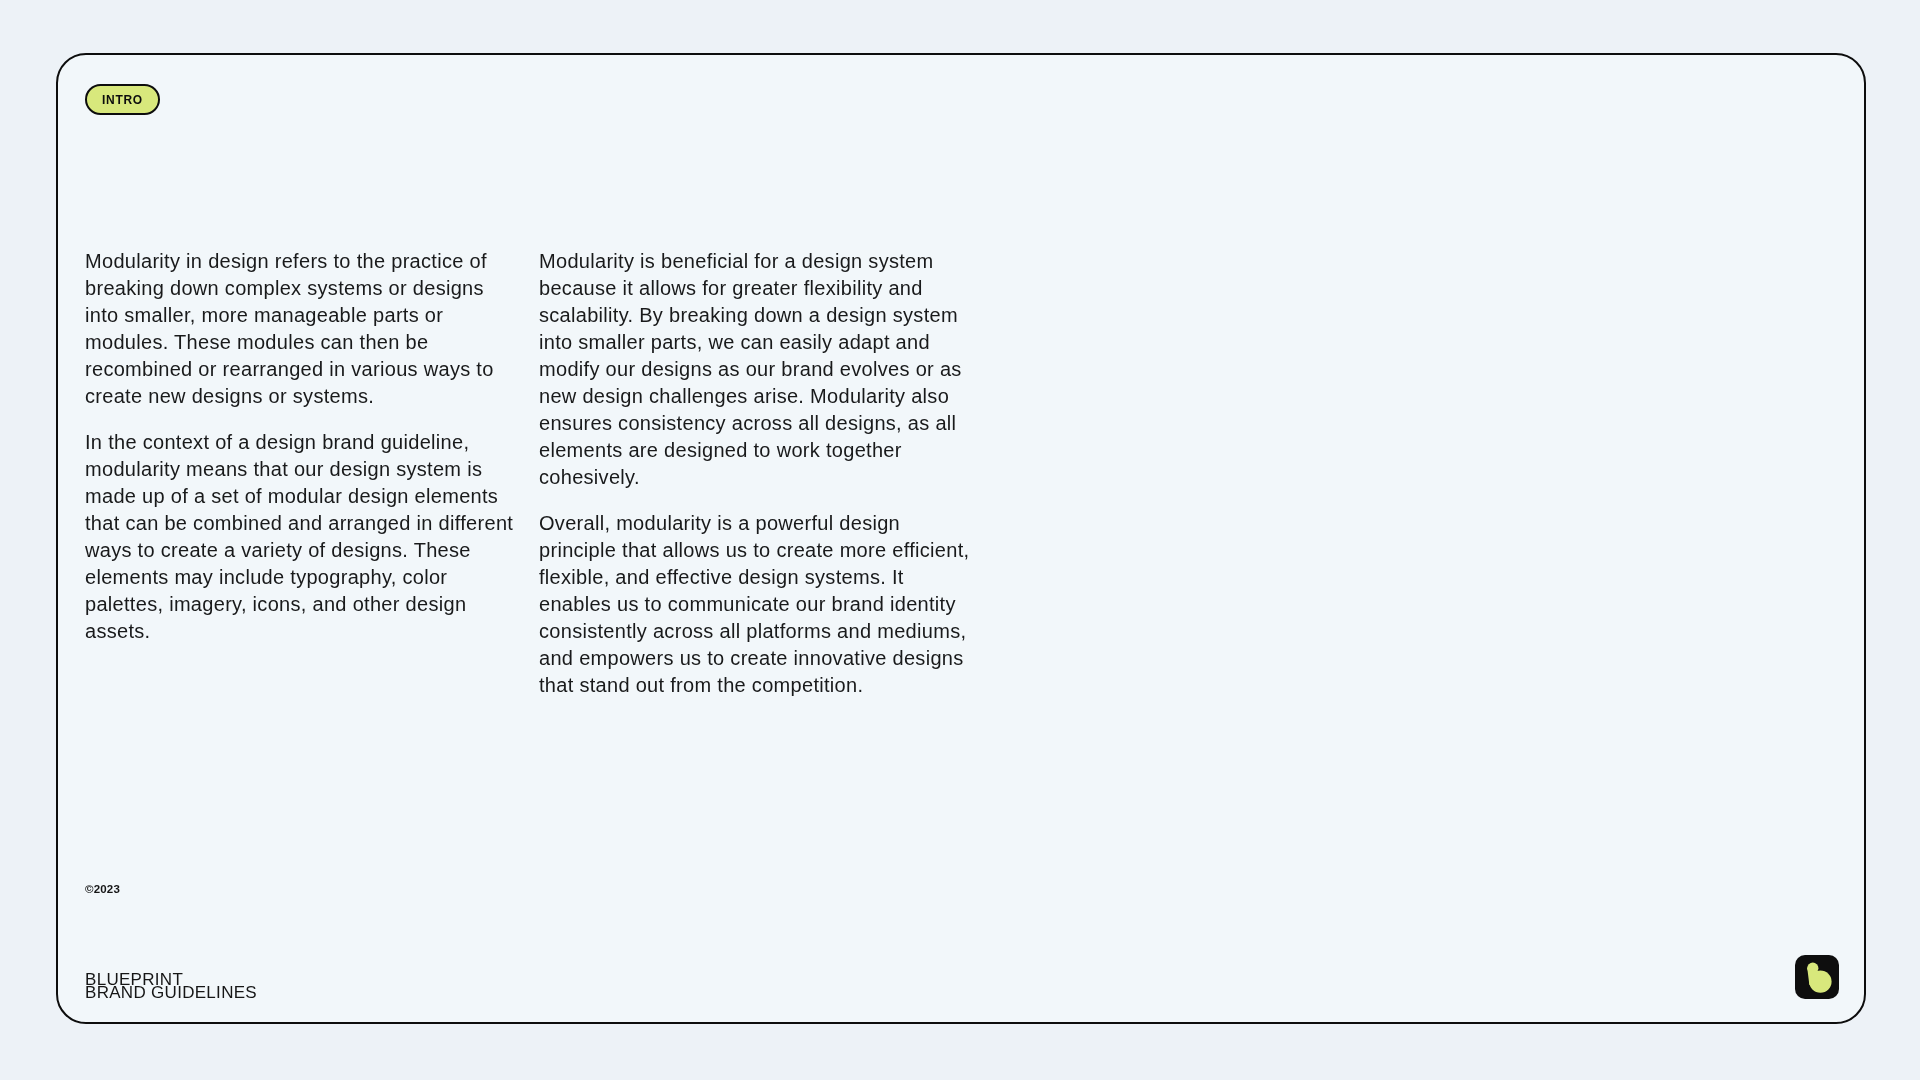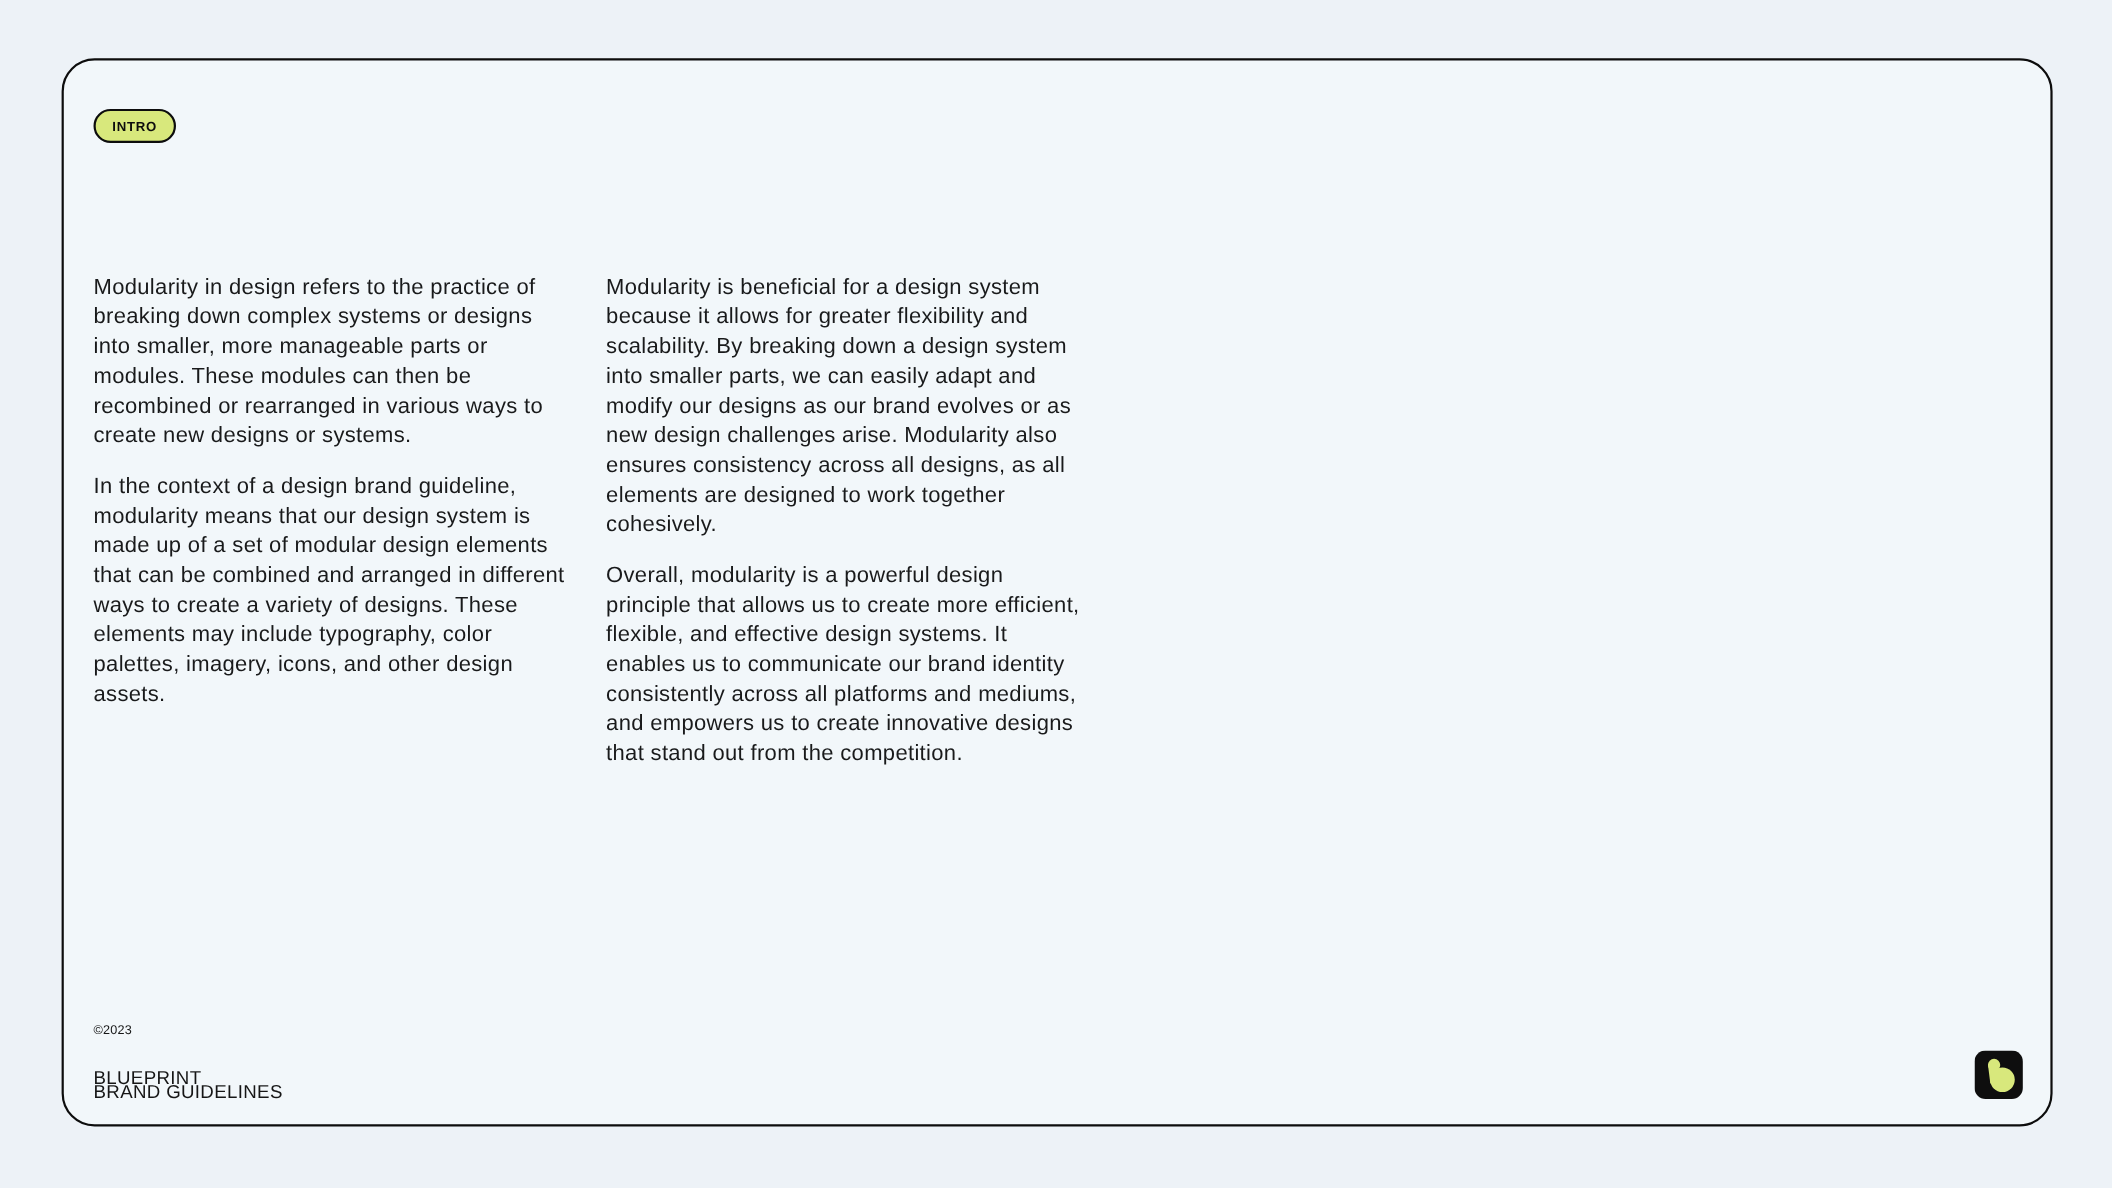--- a/index.html
+++ b/index.html
@@ -16,21 +16,21 @@
   .card {
     position: absolute;
     left: 56px; top: 53px;
     width: 1810px; height: 971px;
     background: #f2f7fa;
     border: 2px solid #0d0d0d;
     border-radius: 30px;
   }
   .badge {
     position: absolute;
-    left: 27px; top: 44px;
+    left: 27px; top: 29px;
     height: 31px;
     display: inline-flex;
     align-items: center;
     padding: 0 15px;
     background: #d8e87c;
     border: 2px solid #0d0d0d;
     border-radius: 16px;
   }
   .badge span {
     font-size: 12px;
@@ -46,37 +46,38 @@
     letter-spacing: 1px;
     line-height: 1;
     color: #141414;
     white-space: nowrap;
   }
   .columns {
     position: absolute;
     left: 27px; top: 193px;
     display: grid;
     grid-template-columns: 434px 434px;
-    column-gap: 32px;
+    column-gap: 20px;
   }
   .columns p {
     font-size: 20px;
     line-height: 27px;
     letter-spacing: 0.3px;
     color: #191a1b;
     margin: 0 0 19px 0;
   }
   .columns p:last-child { margin-bottom: 0; }
   .copyright {
     position: absolute;
-    left: 27px; top: 876px;
+    left: 27px; top: 828px;
     font-size: 11.5px;
     line-height: 12px;
     letter-spacing: 0.2px;
     color: #161616;
+    font-weight: bold;
   }
   .brand {
     position: absolute;
     left: 27px; top: 919px;
     font-size: 17px;
     line-height: 12.5px;
     letter-spacing: 0.3px;
     color: #161616;
     text-transform: uppercase;
   }

